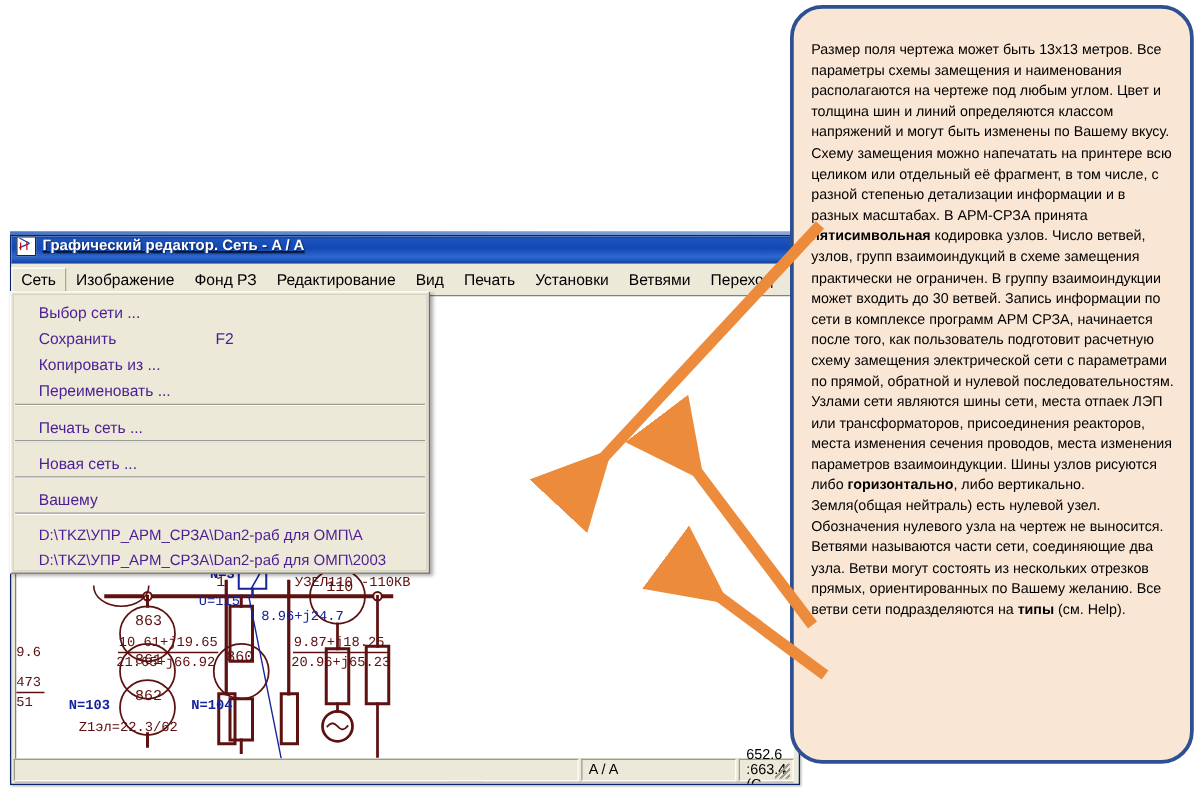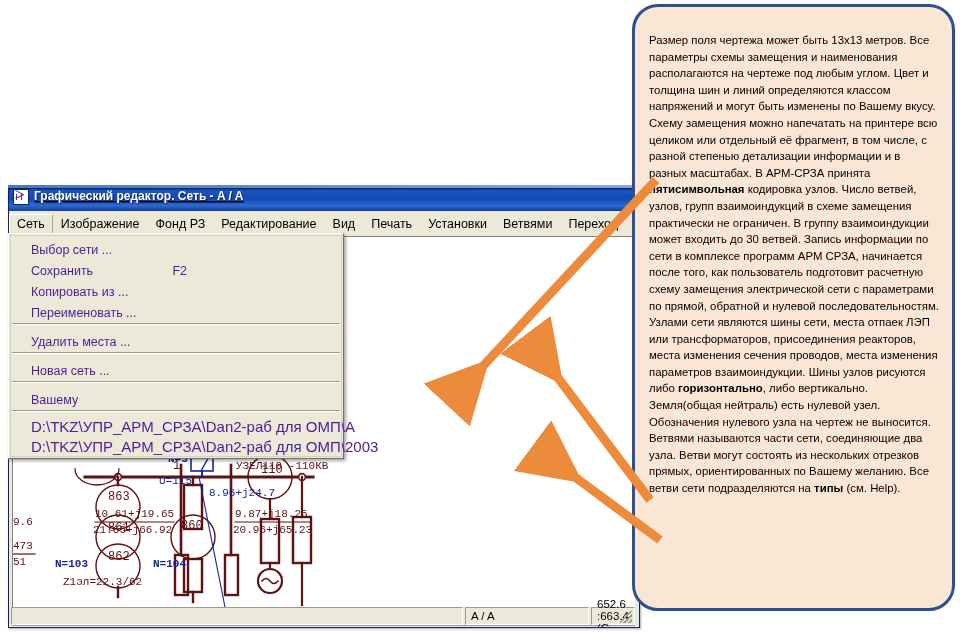--- a/index.html
+++ b/index.html
@@ -122,21 +122,21 @@
     z-index:30;
   }
   #dropdown::after{
     content:"";position:absolute;inset:1px;border:1px solid #d6d2c2;pointer-events:none;
   }
   .dd-row{
     display:flex;align-items:flex-end;height:21px;padding:0 6px 0 22px;
     font-size:12.5px;color:#4c1d95;white-space:nowrap;cursor:default;
   }
   .dd-row .sc{margin-left:auto;padding-right:150px;}
-  .dd-row.path{font-size:15px;height:20px;}
+  .dd-row.path{font-size:12px;height:20px;}
   .dd-sep{height:1px;margin:3px 3px;background:#9d9a8f;border-bottom:1px solid #ffffff;}
 
   
   #callout{
     position:absolute;left:632px;top:4px;width:323px;height:607px;
     background:#fae6d4;
     border:3px solid #2c5091;
     border-radius:26px;
     box-sizing:border-box;
     z-index:20;
@@ -351,21 +351,21 @@
       <span class="sc">F2</span>
     </div>
     <div class="dd-row">
       <span>Копировать из ...</span>
     </div>
     <div class="dd-row">
       <span>Переименовать ...</span>
     </div>
     <div class="dd-sep"></div>
     <div class="dd-row">
-      <span>Удалить места ...</span>
+      <span>Печать сеть ...</span>
     </div>
     <div class="dd-sep"></div>
     <div class="dd-row">
       <span>Новая сеть ...</span>
     </div>
     <div class="dd-sep"></div>
     <div class="dd-row">
       <span>Вашему</span>
     </div>
     <div class="dd-sep"></div>

